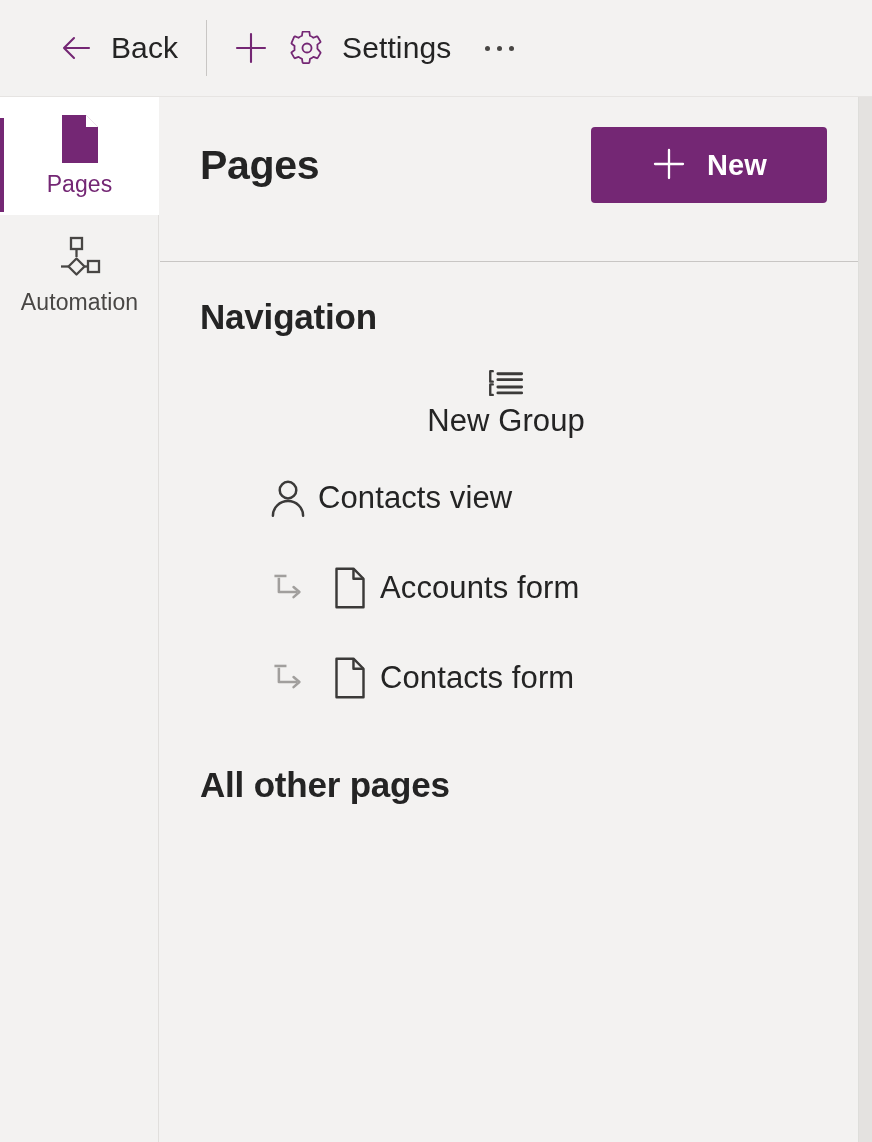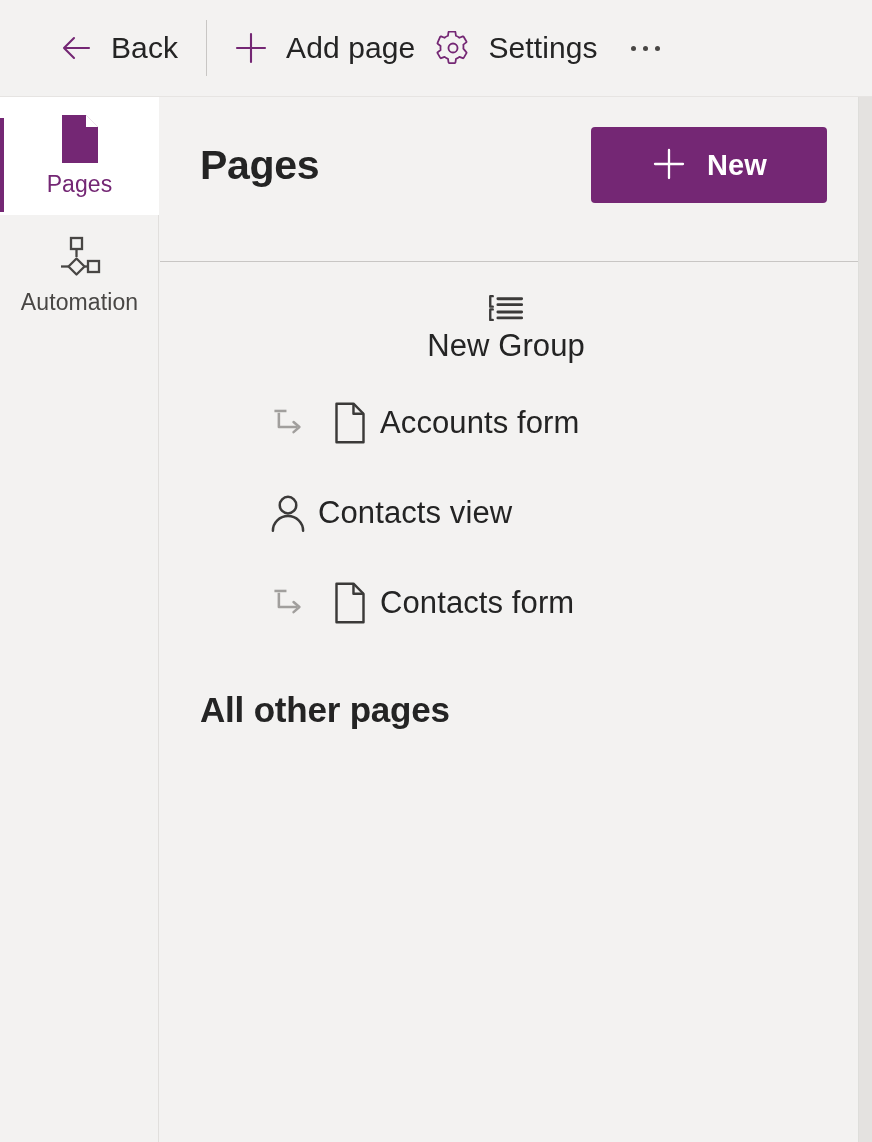--- a/index.html
+++ b/index.html
@@ -312,21 +312,20 @@
     </button>
 
     <div class="cmd-sep"></div>
 
     <button class="cmd-item">
       <span class="cmd-icon">
         <svg width="36" height="36" viewBox="0 0 36 36" fill="none">
           <path d="M18 4v28M4 18h28" stroke="#742774" stroke-width="2.1" stroke-linecap="round"></path>
         </svg>
       </span>
-      <span class="cmd-label">Add page</span>
     </button>
 
     <button class="cmd-item">
       <span class="cmd-icon">
         <svg width="34" height="34" viewBox="0 0 24 24" fill="none">
           <path d="M12 15.2a3.2 3.2 0 1 0 0-6.4 3.2 3.2 0 0 0 0 6.4z" stroke="#742774" stroke-width="1.3"></path>
           <path d="M19.3 13.4c.05-.45.08-.92.08-1.4s-.03-.95-.08-1.4l2.05-1.55a.5.5 0 0 0 .12-.64l-1.95-3.37a.5.5 0 0 0-.6-.22l-2.42.95a7.5 7.5 0 0 0-2.42-1.4l-.37-2.57a.5.5 0 0 0-.5-.43h-3.9a.5.5 0 0 0-.5.43l-.37 2.57a7.5 7.5 0 0 0-2.42 1.4l-2.42-.95a.5.5 0 0 0-.6.22L1.08 9.41a.5.5 0 0 0 .12.64L3.25 11.6c-.05.45-.08.92-.08 1.4s.03.95.08 1.4L1.2 15.95a.5.5 0 0 0-.12.64l1.95 3.37a.5.5 0 0 0 .6.22l2.42-.95c.72.58 1.53 1.06 2.42 1.4l.37 2.57a.5.5 0 0 0 .5.43h3.9a.5.5 0 0 0 .5-.43l.37-2.57a7.5 7.5 0 0 0 2.42-1.4l2.42.95a.5.5 0 0 0 .6-.22l1.95-3.37a.5.5 0 0 0-.12-.64L19.3 13.4z" stroke="#742774" stroke-width="1.25" stroke-linejoin="round" transform="translate(0,-1)"></path>
         </svg>
       </span>
       <span class="cmd-label">Settings</span>
@@ -382,62 +381,63 @@
           </svg>
         </span>
         <span class="np-label">New</span>
       </button>
     </div>
 
 
     <div class="hr"></div>
 
     <div class="section">
+      <div class="section-title nav-section-title">Navigation</div>
 
       <div class="tree">
 
         <div class="tree-row level-0">
           <span class="row-icon">
             <svg width="40" height="40" viewBox="0 0 32 32" fill="none">
               <path d="M5.4 6.5h-2v8.4h2" stroke="#3b3a39" stroke-width="1.9" stroke-linecap="round" stroke-linejoin="round"></path>
               <path d="M5.4 17.1h-2v8.4h2" stroke="#3b3a39" stroke-width="1.9" stroke-linecap="round" stroke-linejoin="round"></path>
               <path d="M9.5 8.6h19M9.5 13.3h19M9.5 19.2h19M9.5 23.9h19" stroke="#3b3a39" stroke-width="2.3" stroke-linecap="round"></path>
             </svg>
           </span>
           <span class="row-label">New Group</span>
         </div>
 
 
+        <div class="tree-row level-1">
+          <span class="row-icon">
+            <svg width="42" height="42" viewBox="0 0 32 32" fill="none">
+              <circle cx="16" cy="10" r="6.3" stroke="#3b3a39" stroke-width="1.9"></circle>
+              <path d="M4.5 29.5c0-6.2 5.1-11.2 11.5-11.2s11.5 5 11.5 11.2" stroke="#3b3a39" stroke-width="1.9" stroke-linecap="round"></path>
+            </svg>
+          </span>
+          <span class="row-label">Contacts view</span>
+        </div>
+
         <div class="tree-row level-2">
           <span class="indent-slot">
             <svg width="38" height="34" viewBox="0 0 30 26" fill="none">
               <path d="M3.5 3.5h9.5" stroke="#a19f9d" stroke-width="2"></path>
               <path d="M7 5v11.2h14.5" stroke="#a19f9d" stroke-width="2" stroke-linejoin="round"></path>
               <path d="M18.6 12.2l4.6 4-4.6 4" stroke="#a19f9d" stroke-width="2" stroke-linecap="round" stroke-linejoin="round"></path>
             </svg>
           </span>
           <span class="row-icon">
             <svg width="36" height="44" viewBox="0 0 28 34" fill="none">
               <path d="M3.5 2h13.2L24.5 9.8V32H3.5V2z" stroke="#3b3a39" stroke-width="1.9" stroke-linejoin="round"></path>
               <path d="M16.7 2v7.8h7.8" stroke="#3b3a39" stroke-width="1.9" stroke-linejoin="round"></path>
             </svg>
           </span>
           <span class="row-label">Accounts form</span>
         </div>
 
-        <div class="tree-row level-1">
-          <span class="row-icon">
-            <svg width="42" height="42" viewBox="0 0 32 32" fill="none">
-              <circle cx="16" cy="10" r="6.3" stroke="#3b3a39" stroke-width="1.9"></circle>
-              <path d="M4.5 29.5c0-6.2 5.1-11.2 11.5-11.2s11.5 5 11.5 11.2" stroke="#3b3a39" stroke-width="1.9" stroke-linecap="round"></path>
-            </svg>
-          </span>
-          <span class="row-label">Contacts view</span>
-        </div>
-
         <div class="tree-row level-2">
           <span class="indent-slot">
             <svg width="38" height="34" viewBox="0 0 30 26" fill="none">
               <path d="M3.5 3.5h9.5" stroke="#a19f9d" stroke-width="2"></path>
               <path d="M7 5v11.2h14.5" stroke="#a19f9d" stroke-width="2" stroke-linejoin="round"></path>
               <path d="M18.6 12.2l4.6 4-4.6 4" stroke="#a19f9d" stroke-width="2" stroke-linecap="round" stroke-linejoin="round"></path>
             </svg>
           </span>
           <span class="row-icon">
             <svg width="36" height="44" viewBox="0 0 28 34" fill="none">

